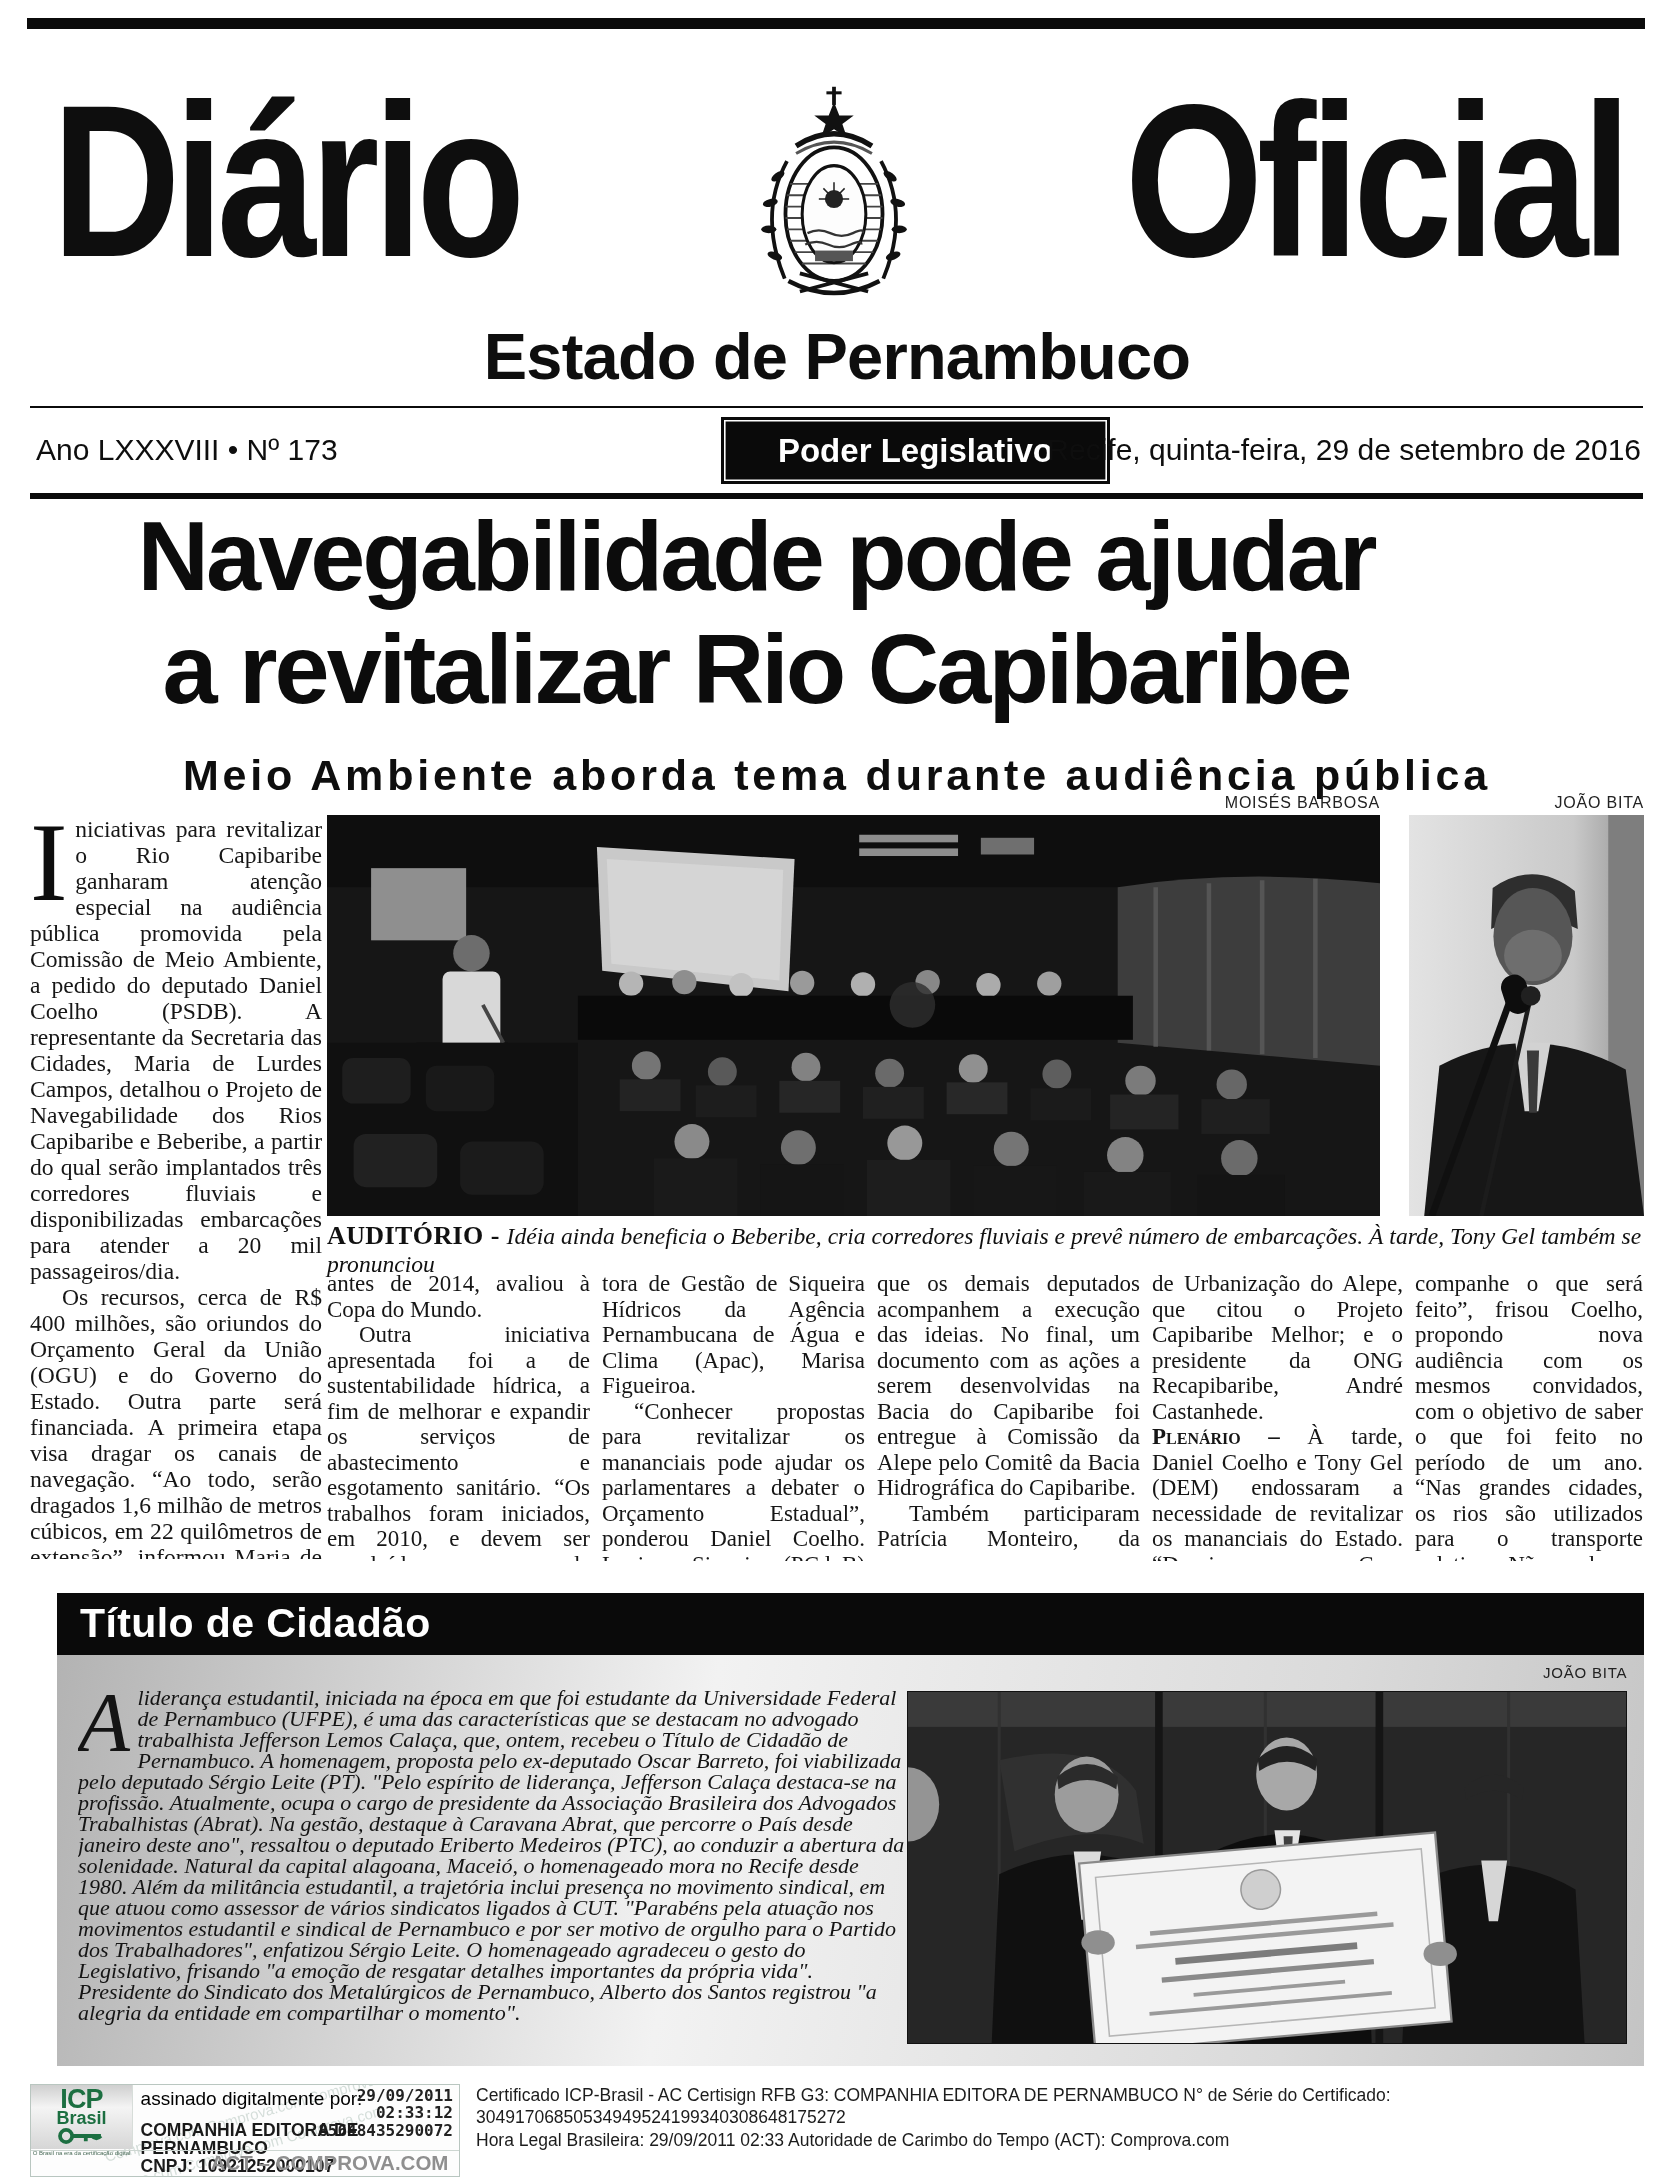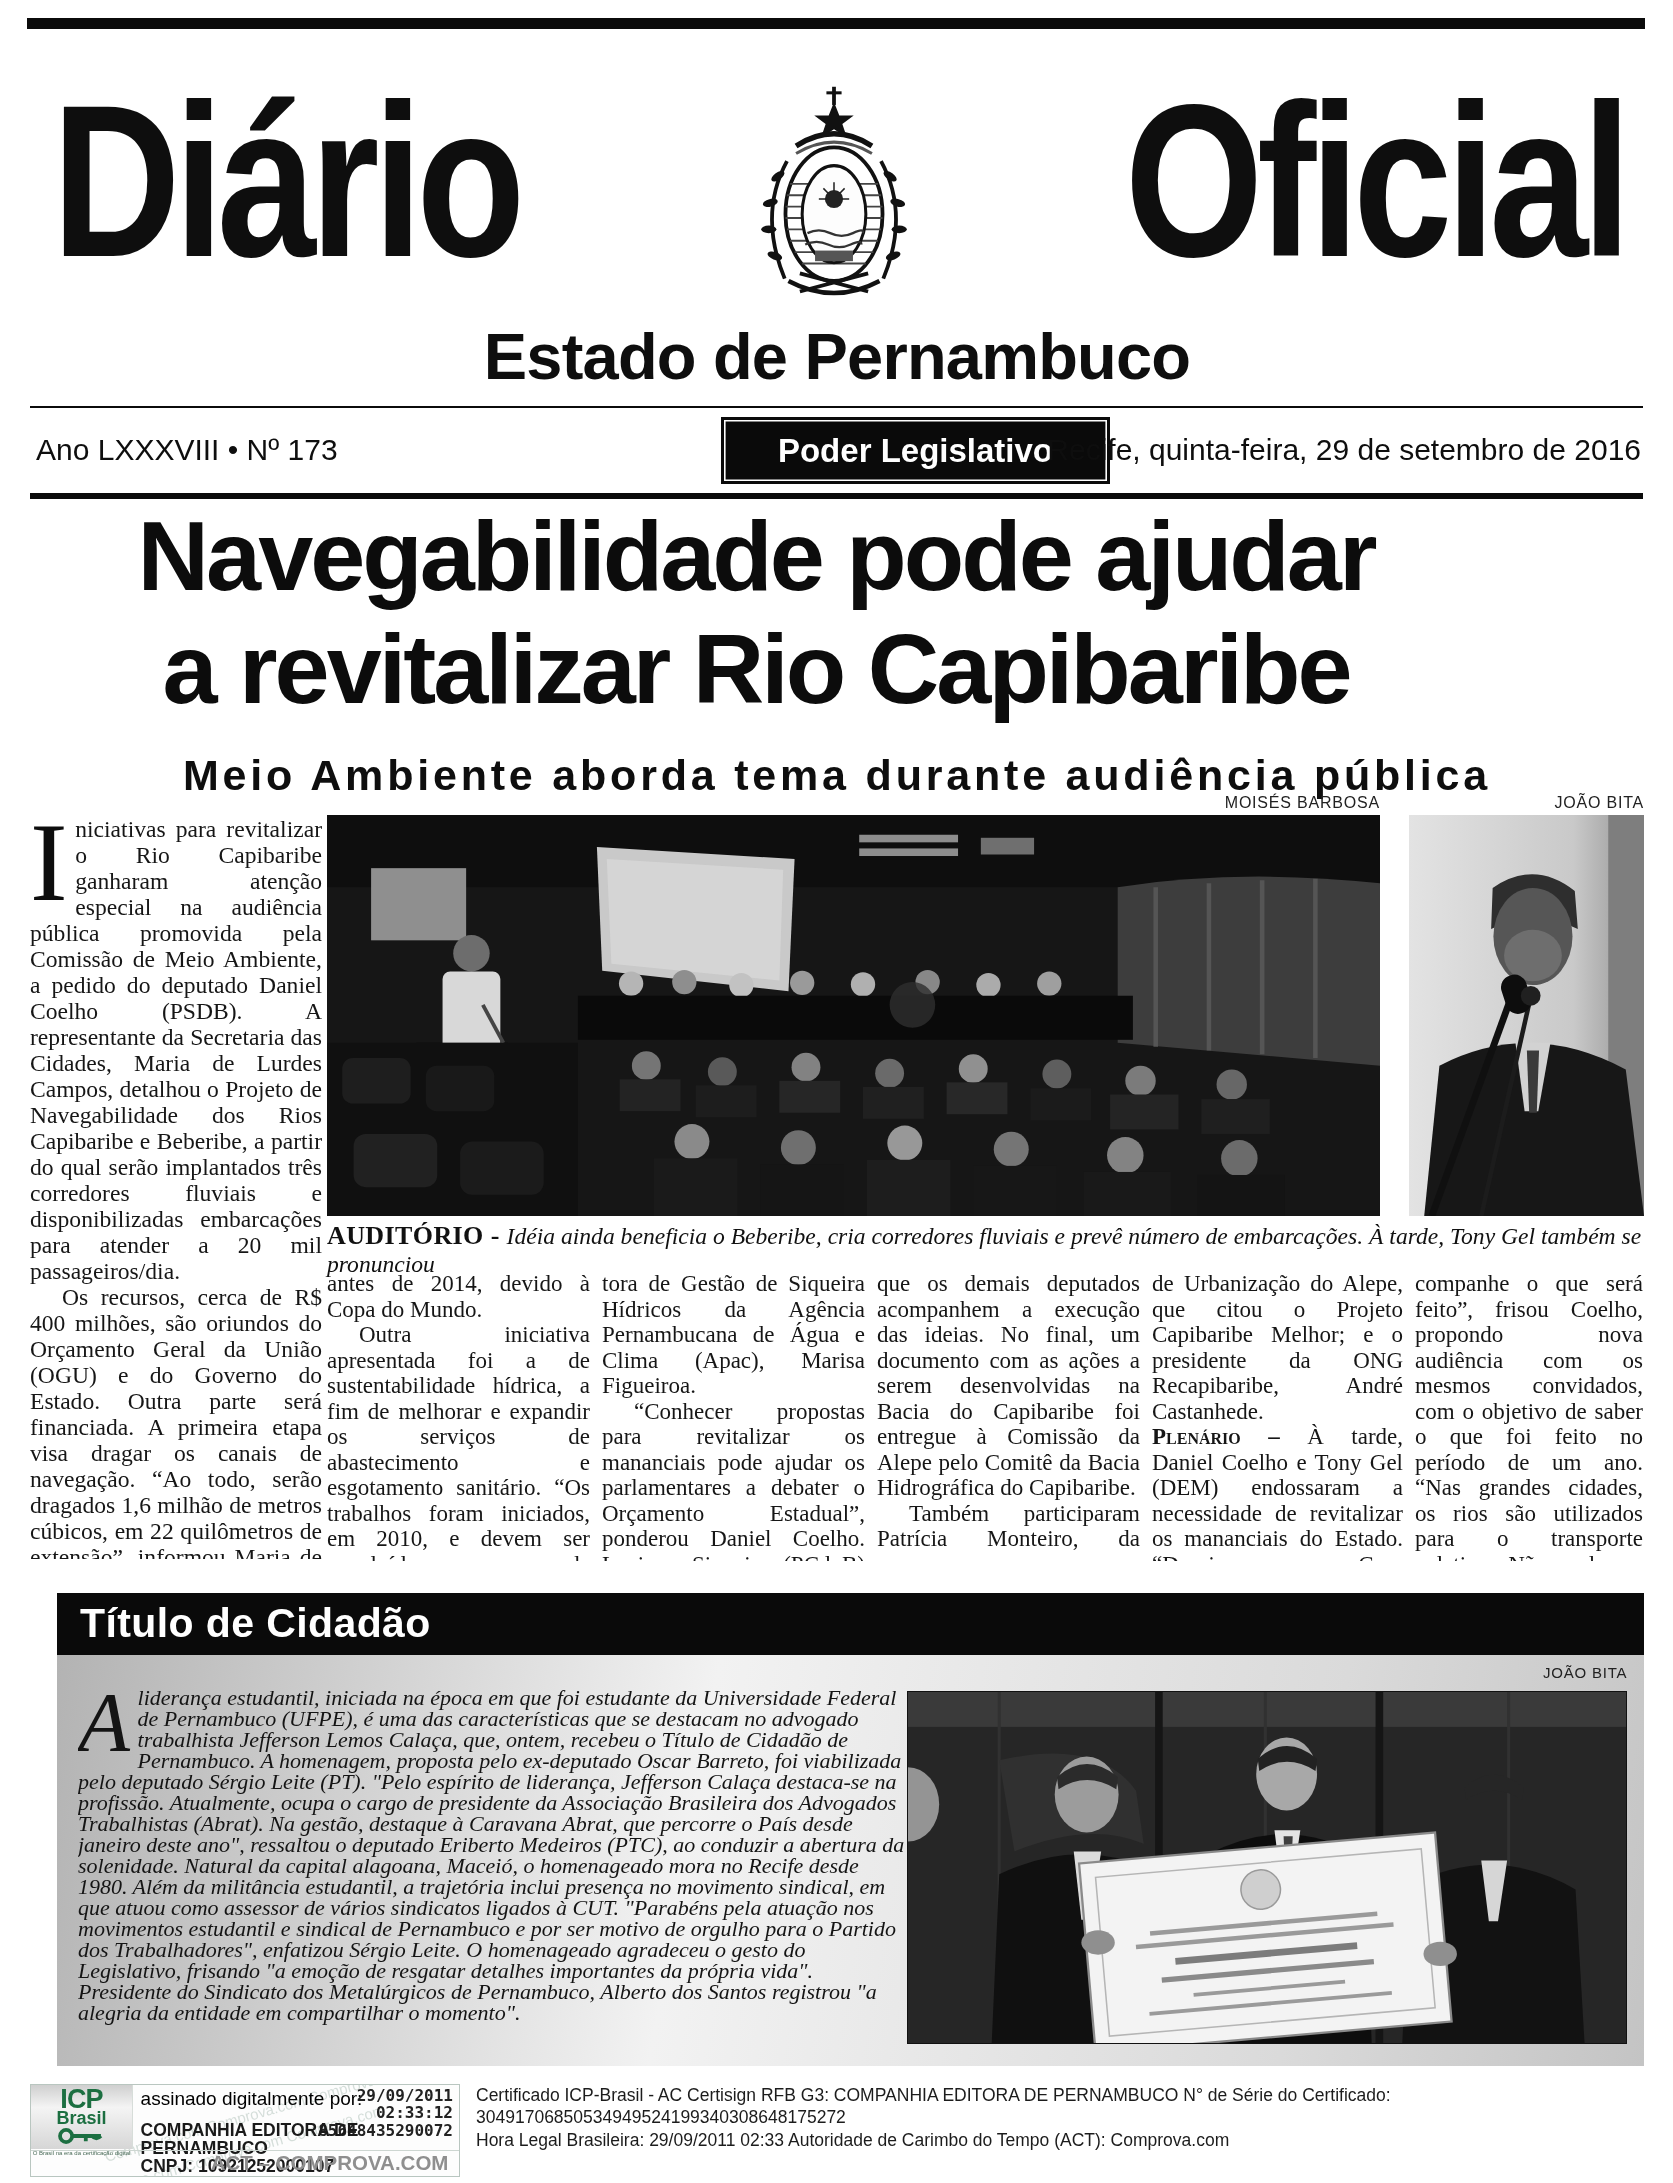--- a/index.html
+++ b/index.html
@@ -285,21 +285,21 @@
   <p><span class="dropcap">I</span><span>niciativas para revitalizar o Rio Capibaribe ganharam atenção especial na audiência pública promovida pela Comissão de Meio Ambiente, a pedido do deputado Daniel Coelho (PSDB). A representante da Secretaria das Cidades, Maria de Lurdes Campos, detalhou o Projeto de Navegabilidade dos Rios Capibaribe e Beberibe, a partir do qual serão implantados três corredores fluviais e disponibilizadas embarcações para atender a 20 mil passageiros/dia.</span></p>
   <p class="ind">Os recursos, cerca de R$ 400 milhões, são oriundos do Orçamento Geral da União (OGU) e do Governo do Estado. Outra parte será financiada. A primeira etapa visa dragar os canais de navegação. “Ao todo, serão dragados 1,6 milhão de metros cúbicos, em 22 quilômetros de extensão”, informou Maria de Lurdes. A previsão para o início das obras é 2012 e, o término,</p>
 </div>
 
 <div class="abs caption">
   <b>AUDITÓRIO - </b>
   <i>Idéia ainda beneficia o Beberibe, cria corredores fluviais e prevê número de embarcações. À tarde, Tony Gel também se pronunciou</i>
 </div>
 
 <div class="abs bodycol lowcol col2">
-  <p>antes de 2014, devido à Copa do Mundo.</p>
+  <p>antes de 2014, avaliou à Copa do Mundo.</p>
   <p class="ind">Outra iniciativa apresentada foi a de sustentabilidade hídrica, a fim de melhorar e expandir os serviços de abastecimento e esgotamento sanitário. “Os trabalhos foram iniciados, em 2010, e devem ser concluídos no prazo de cinco anos”, observou a dire-</p>
 </div>
 <div class="abs bodycol lowcol col3">
   <p>tora de Gestão de Siqueira Hídricos da Agência Pernambucana de Água e Clima (Apac), Marisa Figueiroa.</p>
   <p class="ind">“Conhecer propostas para revitalizar os mananciais pode ajudar os parlamentares a debater o Orçamento Estadual”, ponderou Daniel Coelho. Luciano Siqueira (PCdoB) sugeriu</p>
 </div>
 <div class="abs bodycol lowcol col4">
   <p>que os demais deputados acompanhem a execução das ideias. No final, um documento com as ações a serem desenvolvidas na Bacia do Capibaribe foi entregue à Comissão da Alepe pelo Comitê da Bacia Hidrográfica do Capibaribe.</p>
   <p class="ind">Também participaram Patrícia Monteiro, da empresa</p>
 </div>

